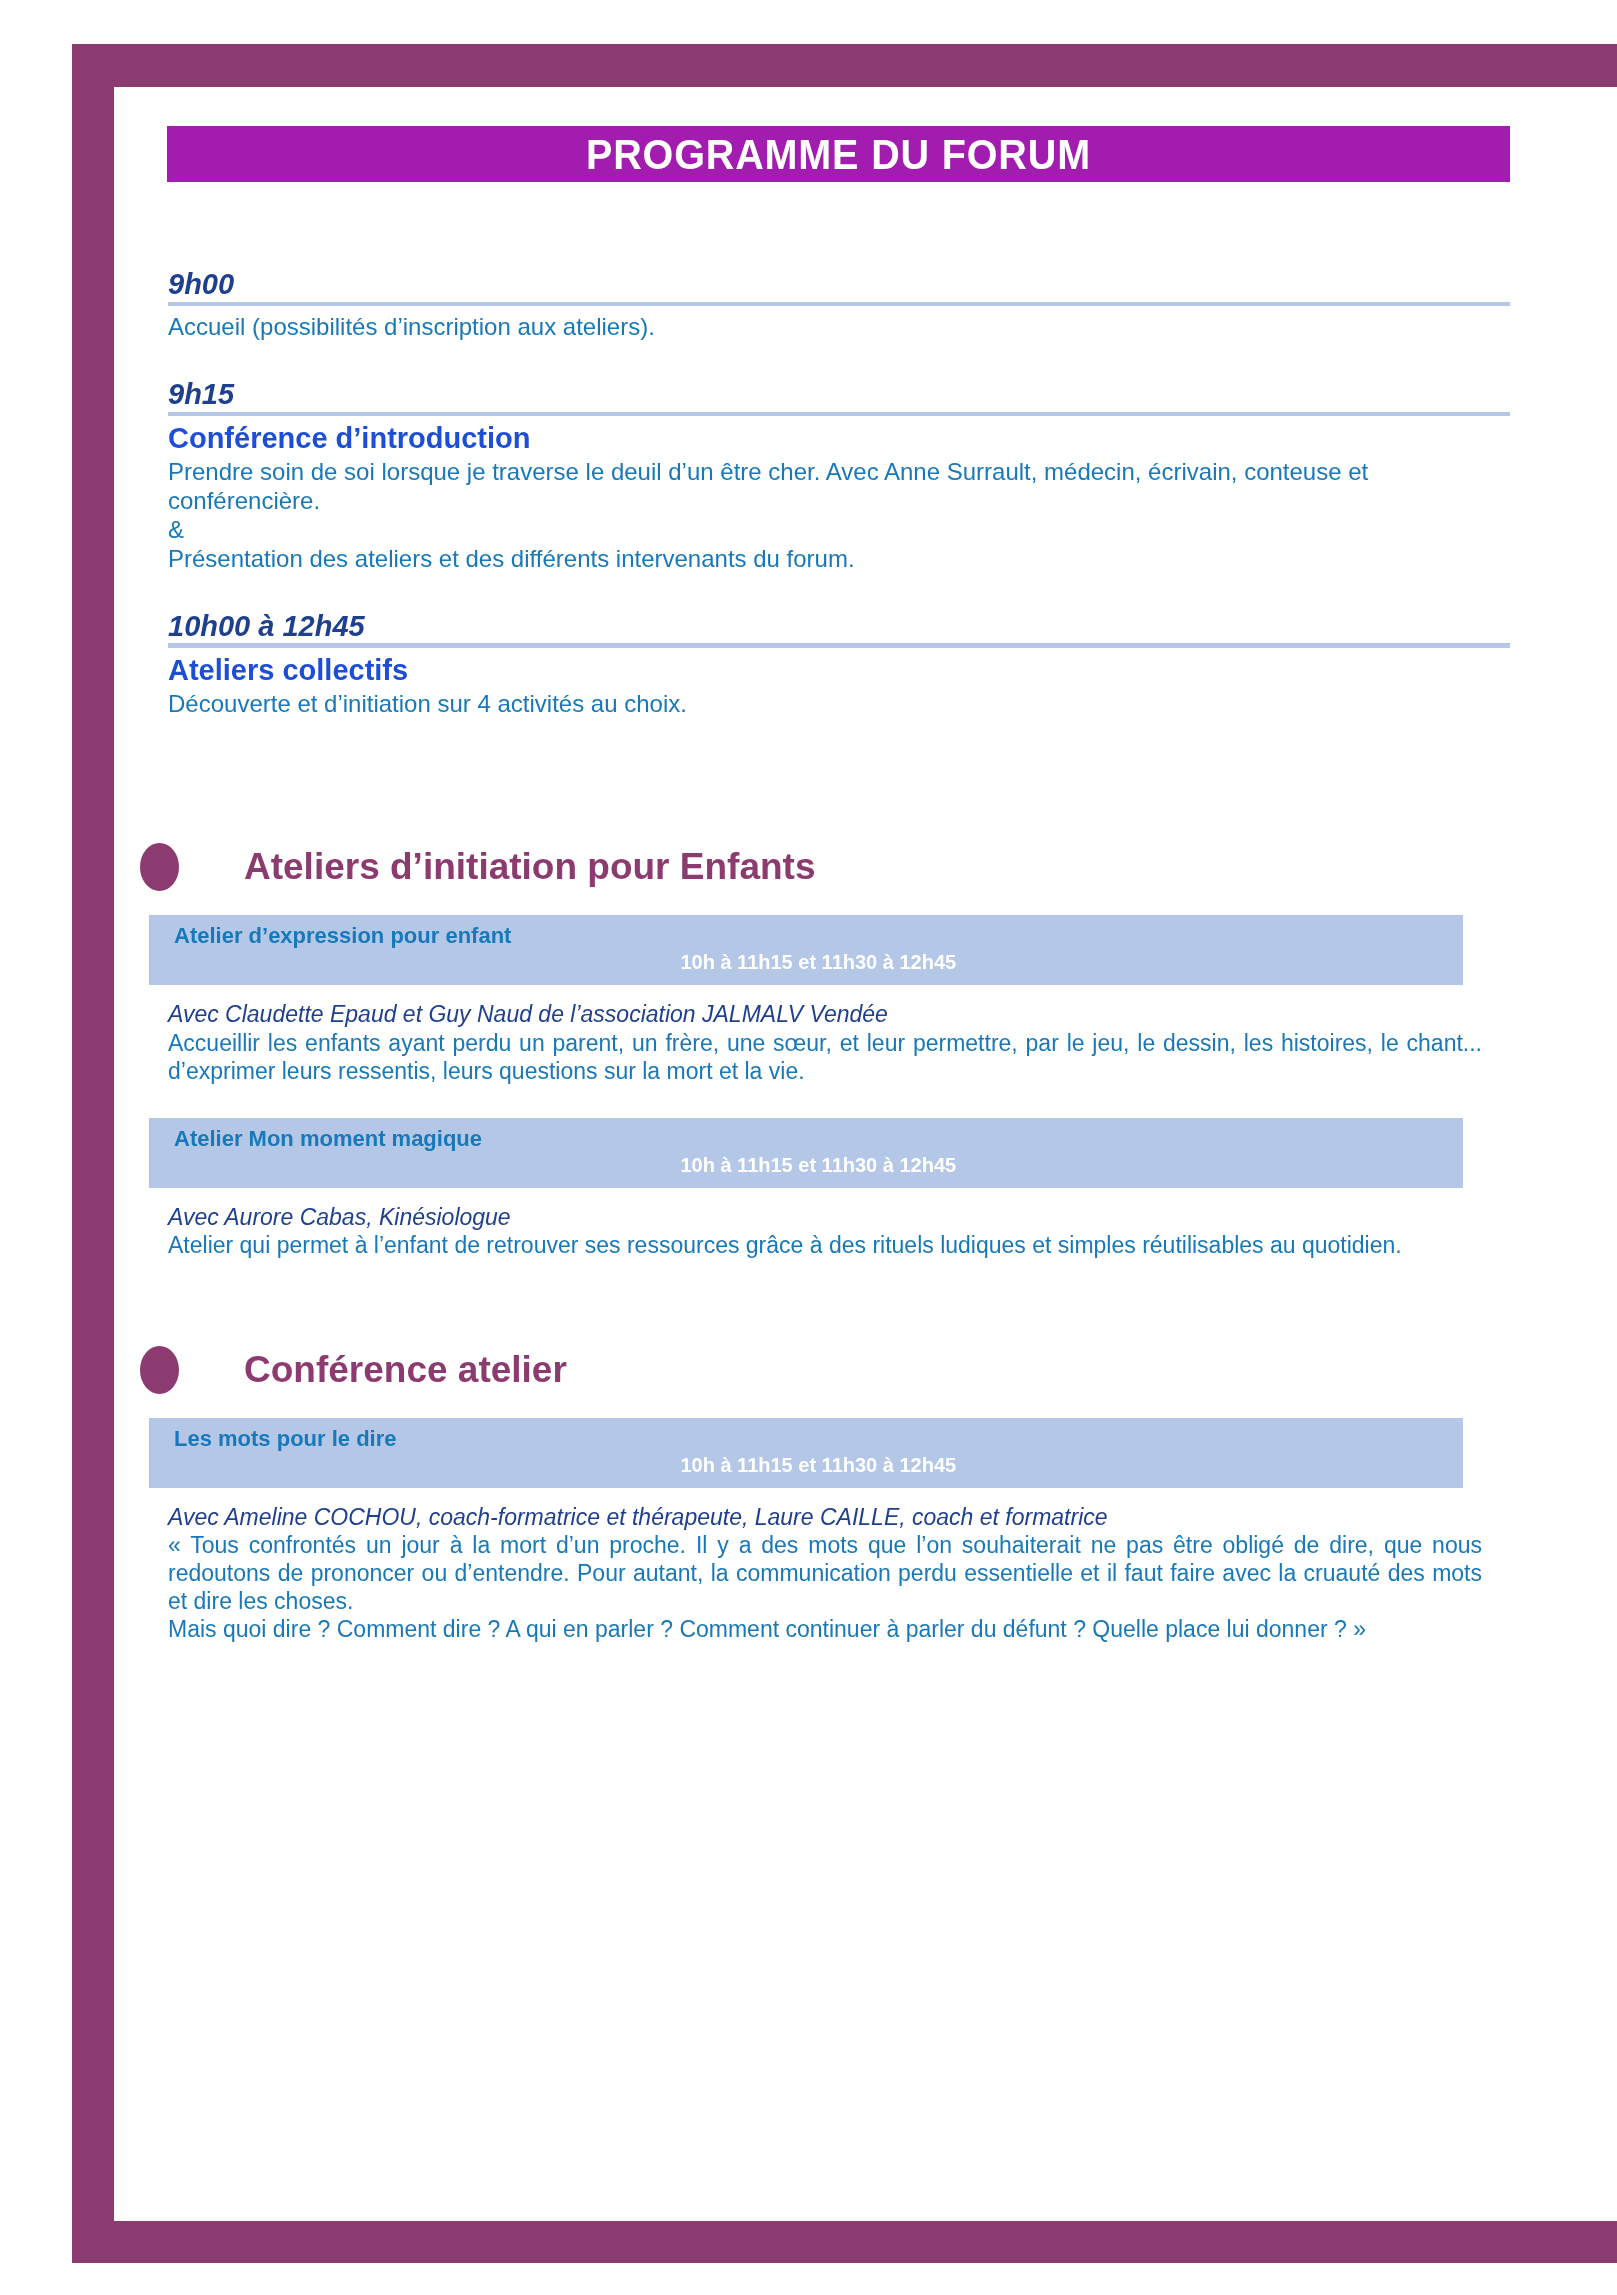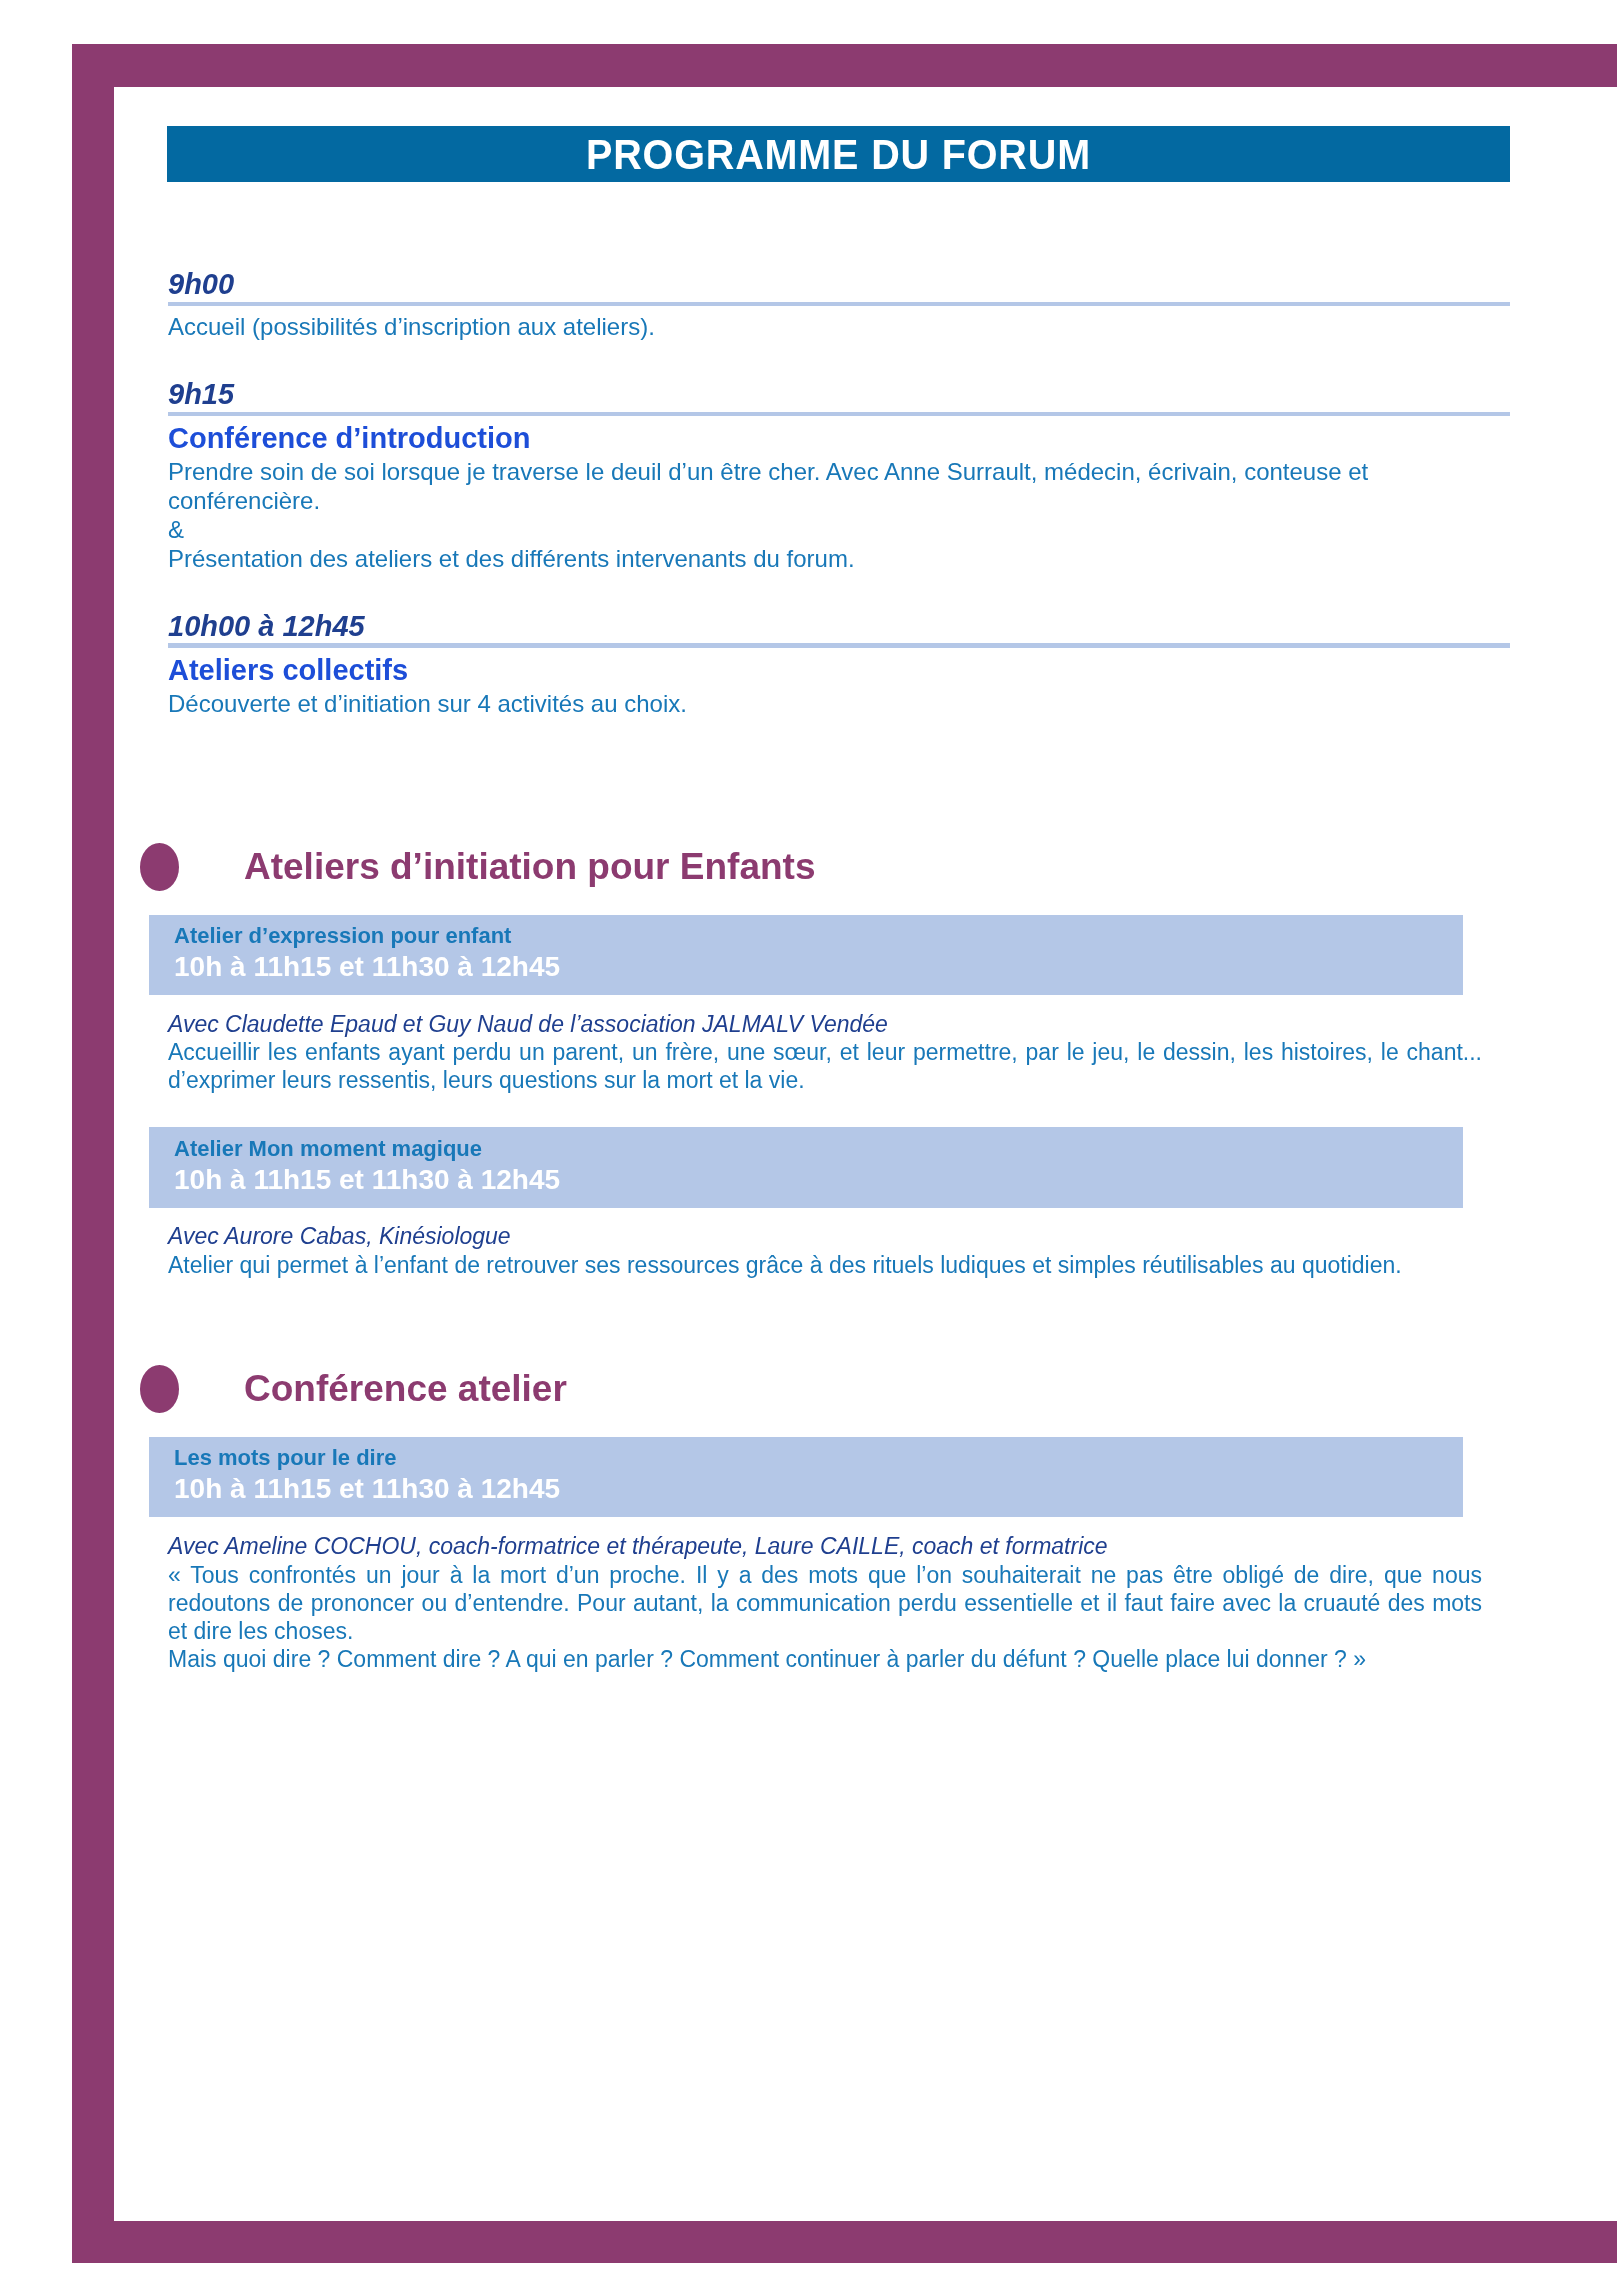--- a/index.html
+++ b/index.html
@@ -41,21 +41,21 @@
     left: 114px; top: 87px;
     width: 1503px; height: 2134px;
     background: #ffffff;
   }
 
   
   .title-banner {
     position: absolute;
     left: 167px; top: 126px;
     width: 1343px; height: 56px;
-    background: #0369a1;
+    background: #a21caf;
     display: flex;
     align-items: center;
     justify-content: center;
   }
   .title-banner .title-text {
     color: #ffffff;
     font-size: 43px;
     font-weight: bold;
     letter-spacing: 0.9px;
     font-family: "Liberation Sans Narrow", "Liberation Sans", sans-serif;
@@ -131,24 +131,25 @@
     padding: 8.3px 0 11px 25.4px;
     box-sizing: border-box;
   }
   .ws-title {
     font-size: 22px;
     font-weight: bold;
     color: #1878B8;
     line-height: 1.22;
   }
   .ws-time {
-    font-size: 28px;
+    font-size: 20px;
     font-weight: bold;
     color: #ffffff;
     line-height: 1.22;
+    text-align: center;
   }
   .ws-with {
     font-size: 23px;
     font-style: italic;
     color: #1F3F8F;
     line-height: 1.2;
     margin-top: 15.7px;
   }
   .ws-desc {
     font-size: 23px;

